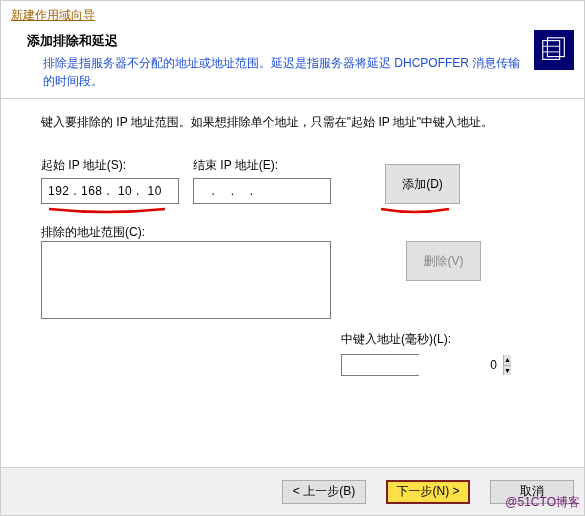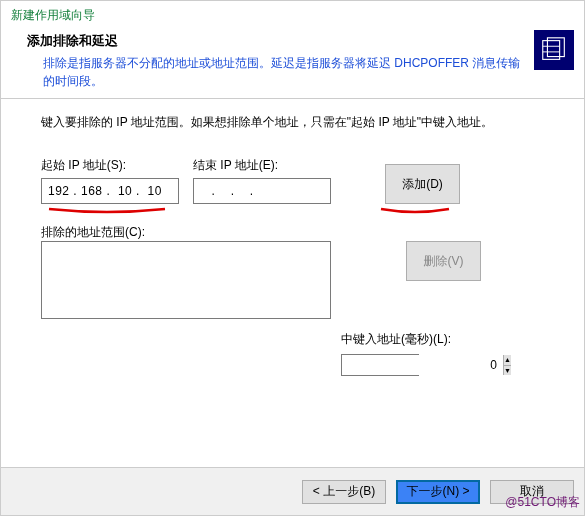--- a/index.html
+++ b/index.html
@@ -9,21 +9,22 @@
       background: #fff;
       width: 585px;
       height: 516px;
       position: relative;
       border: 1px solid #ccc;
       overflow: hidden;
     }
     .window-title {
       padding: 6px 10px 4px 10px;
       font-size: 12px;
-      color: #15803d;
+      color: #a16207;
+      text-decoration: underline;
     }
     .header-row {
       display: flex;
       align-items: flex-start;
       padding: 0 10px 8px 10px;
       border-bottom: 1px solid #ccc;
     }
     .header-text {
       flex: 1;
       padding: 4px 4px 0 16px;
@@ -131,29 +132,29 @@
     .spinner-btn:last-child { border-bottom:none; }
     .bottom-bar {
       position:absolute;
       bottom:0; left:0; right:0;
       border-top:1px solid #ccc;
       background:#f0f0f0;
       height:48px;
       display:flex;
       align-items:center;
       justify-content:flex-end;
-      gap:10px;
+      gap:20px;
       padding-right:10px;
     }
     .nav-btn {
       min-width:84px; height:24px;
       border:1px solid #adadad; background:#e1e1e1;
       font-size:12px; cursor:pointer;
     }
-    .nav-btn.primary { border:2px solid #0369a1; background:#3b82f6; }
+    .nav-btn.primary { border:2px solid #7f1d1d; background:#fde047; }
     .watermark {
       position:absolute; bottom:4px; right:4px;
       font-size:12px; color:#701a75;
     }
   </style>
 </head>
 <body>
 
 <div class="window-title">新建作用域向导</div>
 

